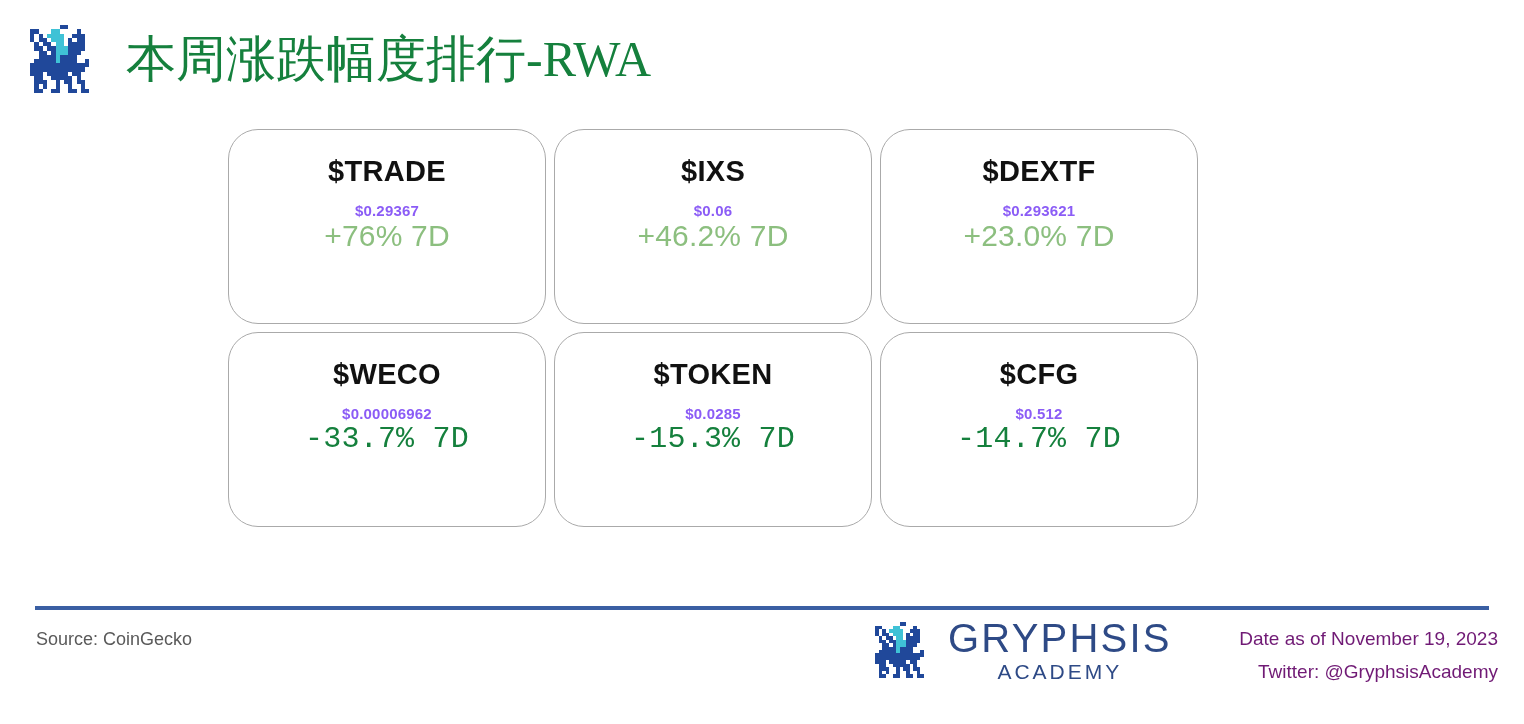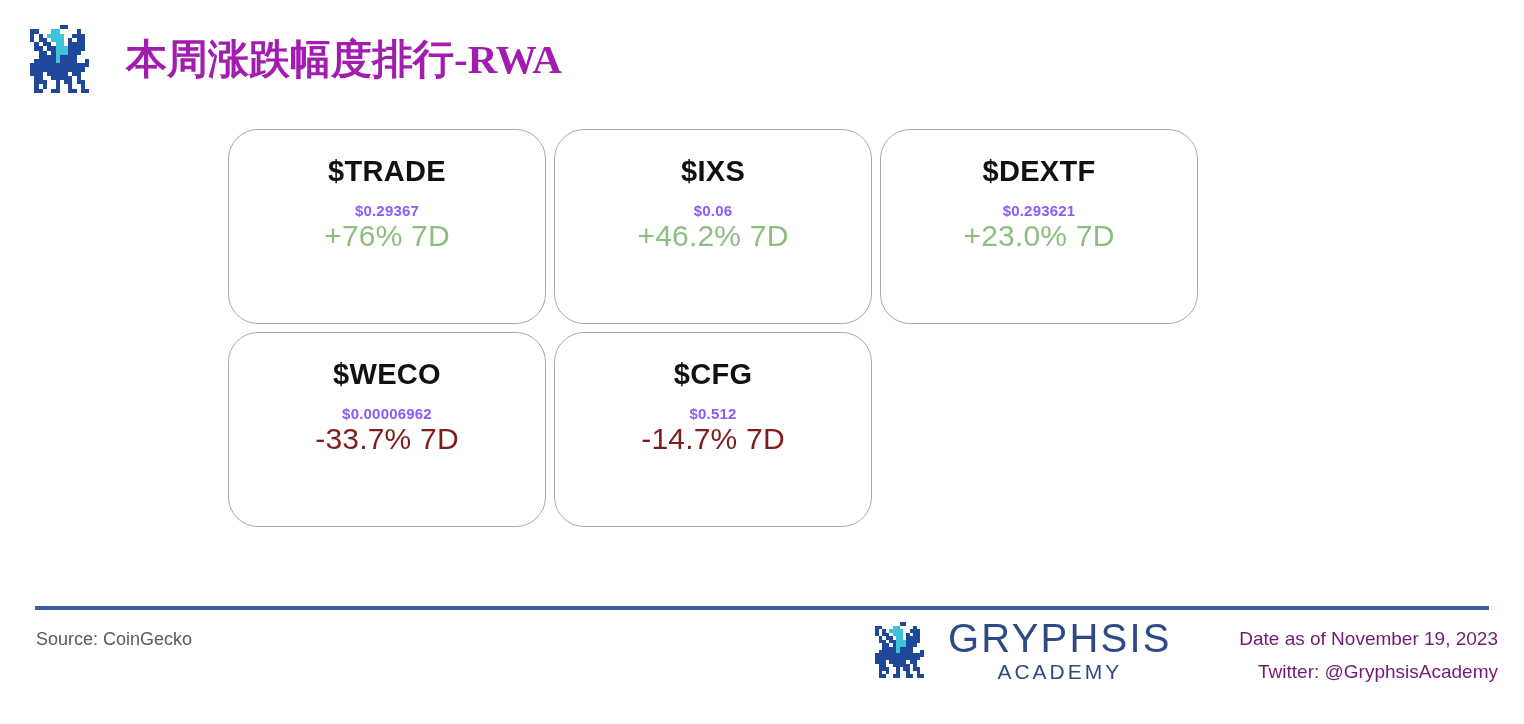--- a/index.html
+++ b/index.html
@@ -29,23 +29,23 @@
   .header-logo {
     width: 76px;
     height: 76px;
     margin-left: 26px;
     flex: 0 0 auto;
     display: block;
   }
   .header-title {
     margin-left: 24px;
     font-family: "Liberation Serif", "DejaVu Sans", serif;
-    font-size: 41px;
-    font-weight: 700;
-    color: #a21caf;
+    font-size: 50px;
+    font-weight: 400;
+    color: #15803d;
     letter-spacing: 0px;
     white-space: nowrap;
     line-height: 1;
   }
 
   
   .grid {
     position: absolute;
     left: 228px;
     top: 129px;
@@ -80,21 +80,21 @@
     font-weight: 700;
     color: #8b5cf6;
     letter-spacing: 0.2px;
   }
   .card-change {
     font-size: 30px;
     font-weight: 400;
     letter-spacing: 0.2px;
   }
   .change-up   { color: #8cbf7f; }
-  .change-down { color: #7f1d1d; }
+  .change-down { color: #15803d; font-family: Liberation Mono, monospace; }
 
   
   .divider {
     position: absolute;
     left: 35px;
     top: 606px;
     width: 1454px;
     height: 4px;
     background: #3a5fa3;
   }
@@ -321,20 +321,25 @@
     <div class="card-price">$0.293621</div>
     <div class="card-change change-up">+23.0% 7D</div>
   </div>
 
   <div class="card">
     <div class="card-symbol">$WECO</div>
     <div class="card-price">$0.00006962</div>
     <div class="card-change change-down">-33.7% 7D</div>
   </div>
 
+  <div class="card">
+    <div class="card-symbol">$TOKEN</div>
+    <div class="card-price">$0.0285</div>
+    <div class="card-change change-down">-15.3% 7D</div>
+  </div>
 
   <div class="card">
     <div class="card-symbol">$CFG</div>
     <div class="card-price">$0.512</div>
     <div class="card-change change-down">-14.7% 7D</div>
   </div>
 
 </div>
 
 <div class="divider"></div>

